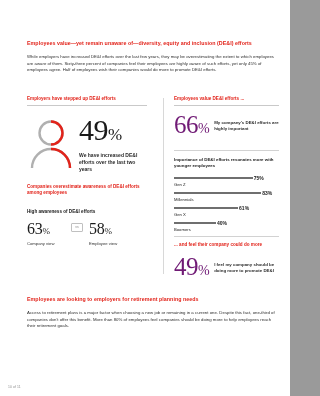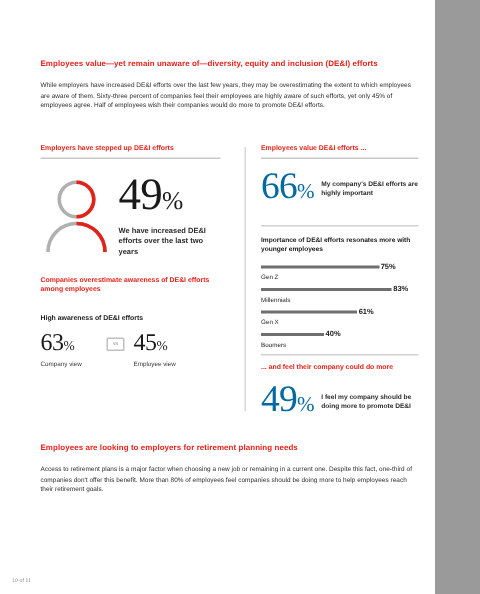--- a/index.html
+++ b/index.html
@@ -43,37 +43,37 @@
   }
   .num-wrap{margin-left:4px;}
   
   .card-left2{left:0;top:88px;width:120px;}
   .lead-red{
     color:#e2231a;font-weight:bold;font-size:4.6px;line-height:6.4px;
   }
   .sub-black{
     color:#1a1a1a;font-weight:bold;font-size:4.6px;line-height:6px;margin-top:12px;
   }
-  .compare{display:flex;align-items:flex-end;margin-top:5px;}
+  .compare{display:flex;align-items:center;margin-top:5px;}
   .cmp-col{width:44px;}
   .cmp-num{
     font-family:"Liberation Serif", serif;color:#1a1a1a;font-size:16px;
     line-height:17px;letter-spacing:-0.3px;
   }
   .cmp-num .pct{font-size:9px;}
   .cmp-label{color:#333;font-size:4.2px;line-height:6px;margin-top:1px;}
   .vs-badge{
     width:10px;height:7px;border:0.6px solid #c0c0c0;border-radius:1px;
     color:#8a8a8a;font-size:3.4px;line-height:7px;text-align:center;
     margin:0 6px 12px 0;
   }
   
   .stat-row-r{display:flex;align-items:flex-start;margin-top:6px;}
   .big-num-r{
-    font-family:"Liberation Serif", serif;color:#0369a1;font-size:25px;
+    font-family:"Liberation Serif", serif;color:#701a75;font-size:25px;
     line-height:26px;letter-spacing:-0.5px;
   }
   .big-num-r .pct{font-size:14px;}
   .stat-text-r{
     color:#2b2b2b;font-size:4.4px;line-height:6.2px;font-weight:bold;
     margin:8px 0 0 5px;
   }
   .hrule{height:0.6px;background:#d2d2d2;margin:8px 0 0 0;}
   .chart-title{
     color:#1a1a1a;font-weight:bold;font-size:4.4px;line-height:6px;margin-top:6px;
@@ -138,21 +138,21 @@
       <div class="lead-red">Companies overestimate awareness of DE&amp;I efforts among employees</div>
       <div class="sub-black">High awareness of DE&amp;I efforts</div>
 
       <div class="compare">
         <div class="cmp-col">
           <div class="cmp-num"><span>63</span><span class="pct">%</span></div>
           <div class="cmp-label">Company view</div>
         </div>
         <div class="vs-badge">vs</div>
         <div class="cmp-col">
-          <div class="cmp-num"><span>45</span><span class="pct">%</span></div>
+          <div class="cmp-num"><span>58</span><span class="pct">%</span></div>
           <div class="cmp-label">Employee view</div>
         </div>
       </div>
     </div>
 
     <div class="card card-right">
       <div class="card-title">Employees value DE&amp;I efforts ...</div>
 
       <div class="stat-row-r">
         <div class="big-num-r"><span>66</span><span class="pct">%</span></div>

